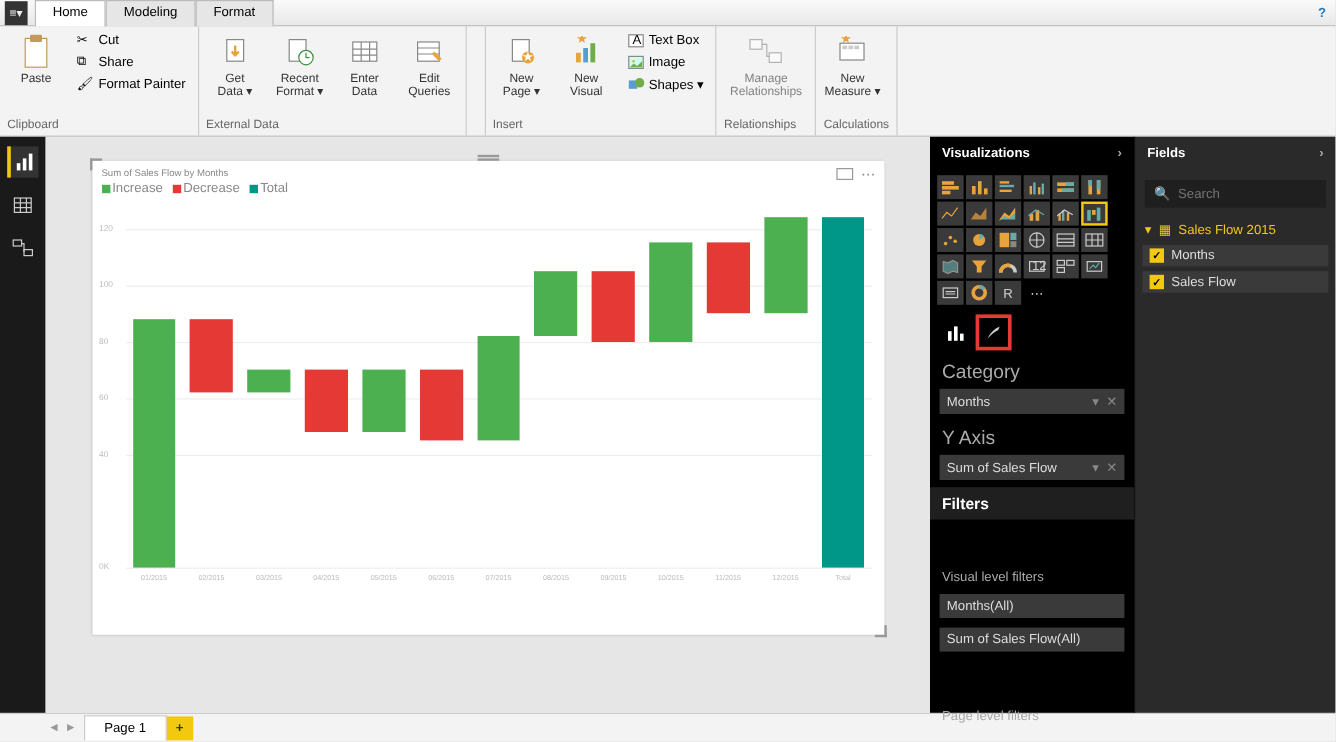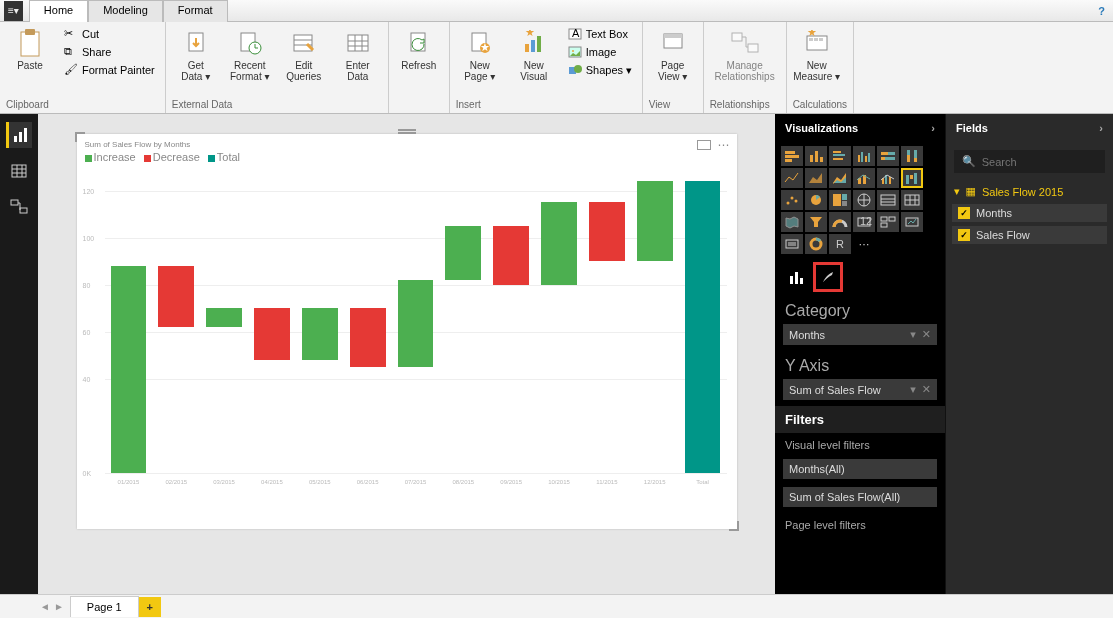--- a/index.html
+++ b/index.html
@@ -61,21 +61,21 @@
 .viz { width:22px; height:20px; background:#3a3a3a; display:flex; align-items:center; justify-content:center; cursor:pointer; }
 .viz.sel { outline:2px solid #f2c811; outline-offset:-2px; }
 .viz-more{width:22px;height:20px;display:flex;align-items:center;justify-content:center;color:#ccc;cursor:pointer;}
 .tool-tabs { display:flex; gap:6px; padding:6px 8px; }
 .tool-tabs .tt { width:26px; height:26px; display:flex; align-items:center; justify-content:center; cursor:pointer; }
 .tool-tabs .tt.hl { outline:3px solid #e53935; outline-offset:-1px; }
 .well-label { padding:6px 10px 2px; color:#aaa; font-size:16px; }
 .well { margin:2px 8px 6px; background:#3a3a3a; padding:4px 6px; display:flex; align-items:center; justify-content:space-between; color:#ddd; font-size:11px; }
 .well .ctl { color:#888; display:flex; gap:6px; }
 .sect-head { background:#1f1f1f; padding:6px 10px; font-size:13px; color:#fff; font-weight:600; }
-.sub { padding:6px 10px; color:#aaa; font-size:11px; }
+.sub { padding:6px 10px; color:#aaa; font-size:11px;margin-top:36px; }
 
 .search { margin:8px; background:#1f1f1f; padding:5px 8px; display:flex; align-items:center; gap:6px; }
 .search input { background:transparent; border:none; color:#ccc; outline:none; flex:1; font-size:11px; }
 .tbl-name { padding:4px 8px; color:#f2c811; font-size:11px; display:flex; align-items:center; gap:6px; cursor:pointer; }
 .fld { margin:2px 6px; background:#3a3a3a; padding:3px 6px; display:flex; align-items:center; gap:6px; font-size:11px; color:#ddd; cursor:pointer; }
 .chk { width:12px; height:12px; background:#f2c811; display:inline-flex; align-items:center; justify-content:center; color:#000; font-size:9px; font-weight:bold; }
 
 .page-tabs { height:24px; background:#f3f3f3; border-top:1px solid #ccc; display:flex; align-items:center; padding-left:40px; }
 .pgnav{display:flex;gap:4px;margin-right:6px;}
 .pgnav span{color:#999;cursor:pointer;font-size:10px;}
@@ -146,58 +146,47 @@
               <circle cx="18" cy="18" r="6" fill="#fff" stroke="#3b8f3b"></circle>
               <path d="M18 14v4h3" stroke="#3b8f3b" fill="none"></path>
             </svg>
           </span>
           <span class="lbl" style="white-space:pre">Recent
 Format ▾</span>
         </div>
       <div class="rbtn">
           <span class="ic">
             <svg width="26" height="26">
-              <rect x="3" y="5" width="18" height="16" fill="#fff" stroke="#888"></rect>
-              <line x1="3" y1="10" x2="21" y2="10" stroke="#888"></line>
-              <line x1="3" y1="15" x2="21" y2="15" stroke="#888"></line>
-              <path d="M16 14l6 6" stroke="#e8a33d" stroke-width="3"></path>
-            </svg>
-          </span>
-          <span class="lbl" style="white-space:pre">Edit
-Queries</span>
-        </div>
-      <div class="rbtn">
-          <span class="ic">
-            <svg width="26" height="26">
               <rect x="3" y="5" width="20" height="16" fill="#fff" stroke="#888"></rect>
               <line x1="3" y1="11" x2="23" y2="11" stroke="#888"></line>
               <line x1="3" y1="16" x2="23" y2="16" stroke="#888"></line>
               <line x1="10" y1="5" x2="10" y2="21" stroke="#888"></line>
               <line x1="17" y1="5" x2="17" y2="21" stroke="#888"></line>
             </svg>
           </span>
           <span class="lbl" style="white-space:pre">Enter
 Data</span>
         </div>
+      <div class="rbtn">
+          <span class="ic">
+            <svg width="26" height="26">
+              <rect x="3" y="5" width="18" height="16" fill="#fff" stroke="#888"></rect>
+              <line x1="3" y1="10" x2="21" y2="10" stroke="#888"></line>
+              <line x1="3" y1="15" x2="21" y2="15" stroke="#888"></line>
+              <path d="M16 14l6 6" stroke="#e8a33d" stroke-width="3"></path>
+            </svg>
+          </span>
+          <span class="lbl" style="white-space:pre">Edit
+Queries</span>
+        </div>
     </div>
     <div class="rgroup-label">External Data</div>
   </div>
 
   <div class="rgroup">
-    <div class="rgroup-body">
-      <div class="rbtn">
-          <span class="ic">
-            <svg width="26" height="26">
-              <rect x="5" y="3" width="14" height="18" fill="#fff" stroke="#888"></rect>
-              <path d="M18 14a6 6 0 11-2-4l2-1v4h-4" stroke="#3b8f3b" fill="none"></path>
-            </svg>
-          </span>
-          <span class="lbl">Refresh</span>
-        </div>
-    </div>
     <div class="rgroup-label">&nbsp;</div>
   </div>
 
   <div class="rgroup">
     <div class="rgroup-body">
       <div class="rbtn">
           <span class="ic">
             <svg width="26" height="26">
               <rect x="5" y="3" width="14" height="18" fill="#fff" stroke="#888"></rect>
               <circle cx="18" cy="18" r="5" fill="#e8a33d"></circle>
@@ -240,35 +229,20 @@
                 <rect x="1" y="4" width="7" height="7" fill="#5b9bd5"></rect>
                 <circle cx="10" cy="6" r="4" fill="#70ad47"></circle>
               </svg></span>
             <span>Shapes ▾</span>
           </div>
       </div>
     </div>
     <div class="rgroup-label">Insert</div>
   </div>
 
-  <div class="rgroup">
-    <div class="rgroup-body">
-      <div class="rbtn">
-          <span class="ic">
-            <svg width="26" height="26">
-              <rect x="4" y="4" width="18" height="14" fill="#fff" stroke="#888"></rect>
-              <rect x="4" y="4" width="18" height="4" fill="#ccc"></rect>
-            </svg>
-          </span>
-          <span class="lbl" style="white-space:pre">Page
-View ▾</span>
-        </div>
-    </div>
-    <div class="rgroup-label">View</div>
-  </div>
 
   <div class="rgroup">
     <div class="rgroup-body">
       <div class="rbtn" style="width:70px;opacity:.6">
           <span class="ic">
             <svg width="30" height="26">
               <rect x="2" y="3" width="10" height="8" fill="#fff" stroke="#888"></rect>
               <rect x="18" y="14" width="10" height="8" fill="#fff" stroke="#888"></rect>
               <path d="M12 7h4v10h2" stroke="#888" fill="none"></path>
             </svg>

